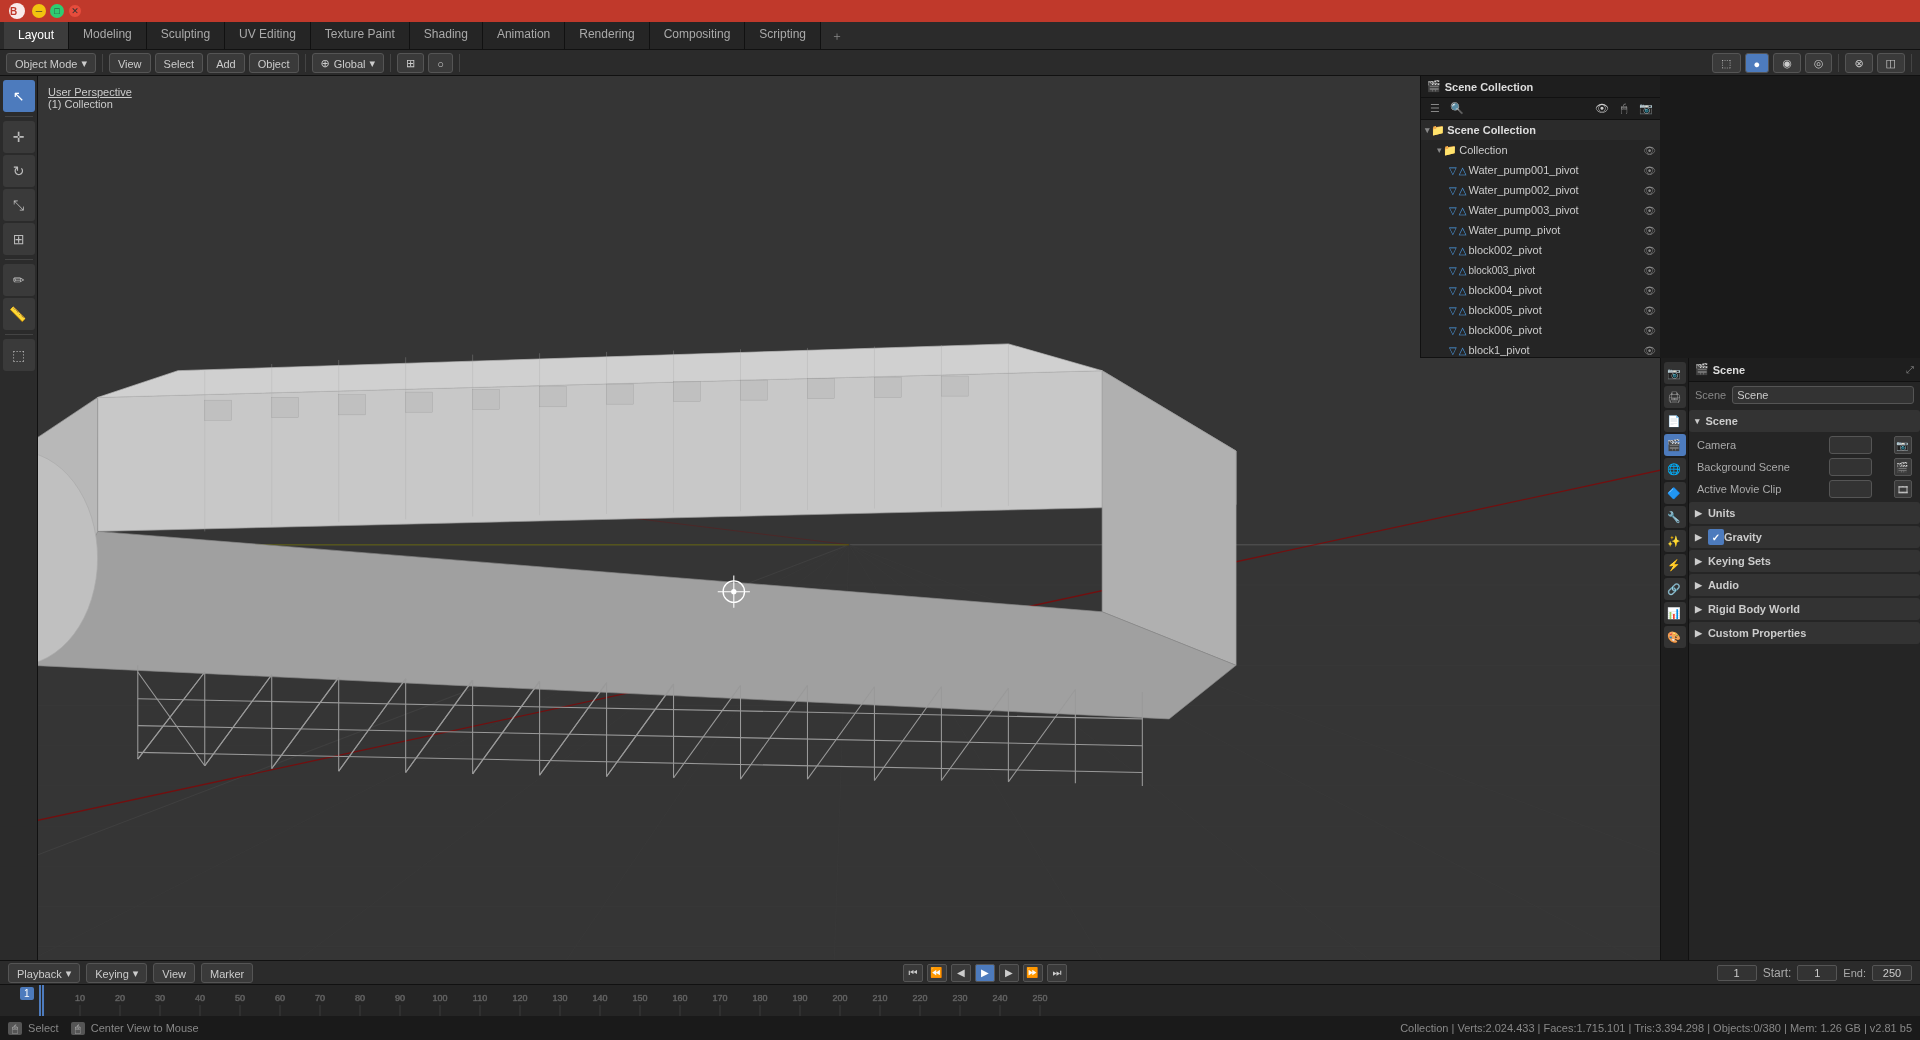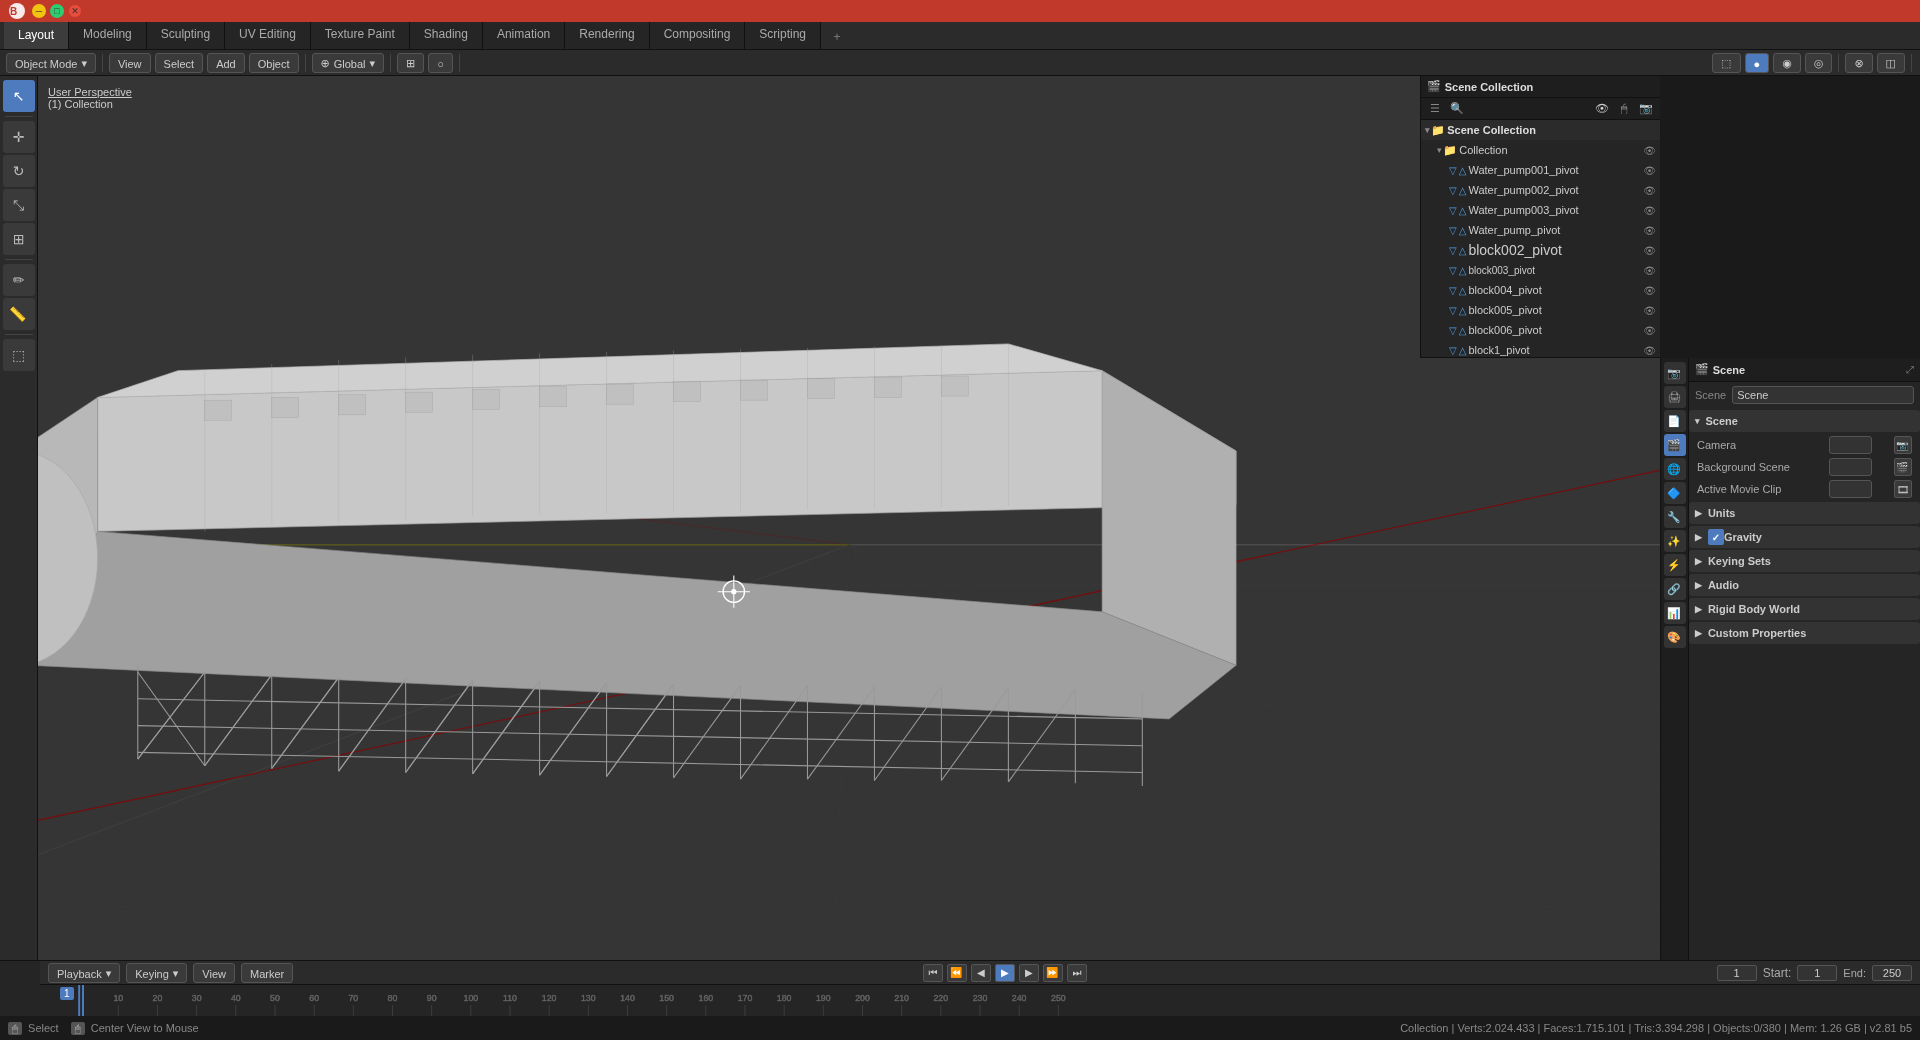--- a/index.html
+++ b/index.html
@@ -578,21 +578,21 @@
       <span style="color:#4d9ee8; font-size:10px;">▽</span>
       <span style="color:#4d9ee8; font-size:10px;">△</span>
       <span style="font-size:11px;">Water_pump_pivot</span>
       <span class="outliner-eye">👁</span>
     </div>
     <div class="outliner-item">
       <div class="outliner-indent"></div>
       <div class="outliner-indent"></div>
       <span style="color:#4d9ee8; font-size:10px;">▽</span>
       <span style="color:#4d9ee8; font-size:10px;">△</span>
-      <span style="font-size:14px;">block002_pivot</span>
+      <span style="font-size:11px;">block002_pivot</span>
       <span class="outliner-eye">👁</span>
     </div>
     <div class="outliner-item">
       <div class="outliner-indent"></div>
       <div class="outliner-indent"></div>
       <span style="color:#4d9ee8; font-size:10px;">▽</span>
       <span style="color:#4d9ee8; font-size:10px;">△</span>
       <span style="font-size:10px;">block003_pivot</span>
       <span class="outliner-eye">👁</span>
     </div>
@@ -886,21 +886,21 @@
     
     <div style="display:flex; justify-content:center; gap:4px; margin-top:2px;">
       <div style="width:20px; height:20px; background:rgba(50,50,50,0.7); border-radius:3px; display:flex; align-items:center; justify-content:center; cursor:pointer; font-size:10px;">🔍</div>
       <div style="width:20px; height:20px; background:rgba(50,50,50,0.7); border-radius:3px; display:flex; align-items:center; justify-content:center; cursor:pointer; font-size:10px;">📷</div>
       <div style="width:20px; height:20px; background:rgba(50,50,50,0.7); border-radius:3px; display:flex; align-items:center; justify-content:center; cursor:pointer; font-size:10px;">✋</div>
       <div style="width:20px; height:20px; background:rgba(50,50,50,0.7); border-radius:3px; display:flex; align-items:center; justify-content:center; cursor:pointer; font-size:10px;">🔎</div>
     </div>
   </div>
 </div>
 
-<div id="timeline" style="bottom:24px; height:56px;padding-left:40px;">
+<div id="timeline" style="bottom:24px; height:56px;">
   <div class="timeline-header">
     <div class="op-btn">
       <span>Playback</span>
       <span>▾</span>
     </div>
     <div class="op-btn">
       <span>Keying</span>
       <span>▾</span>
     </div>
     <div class="op-btn">

